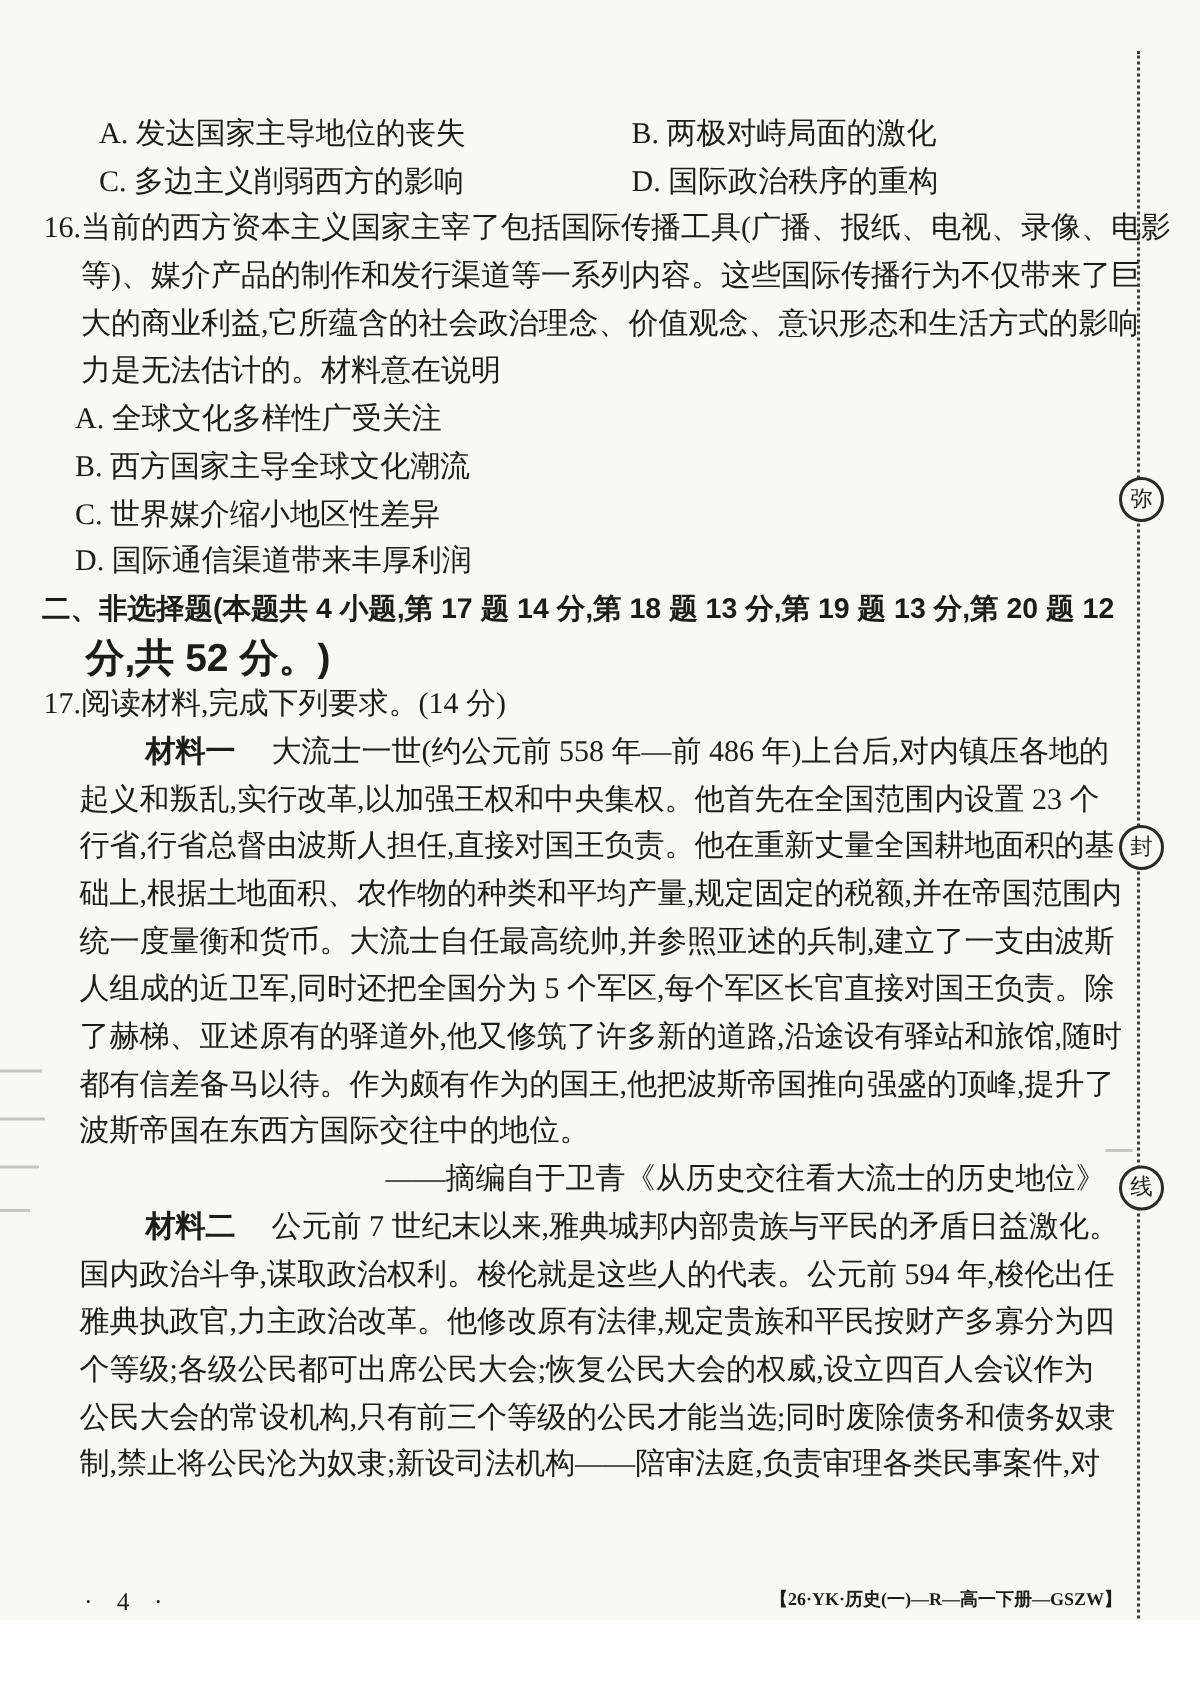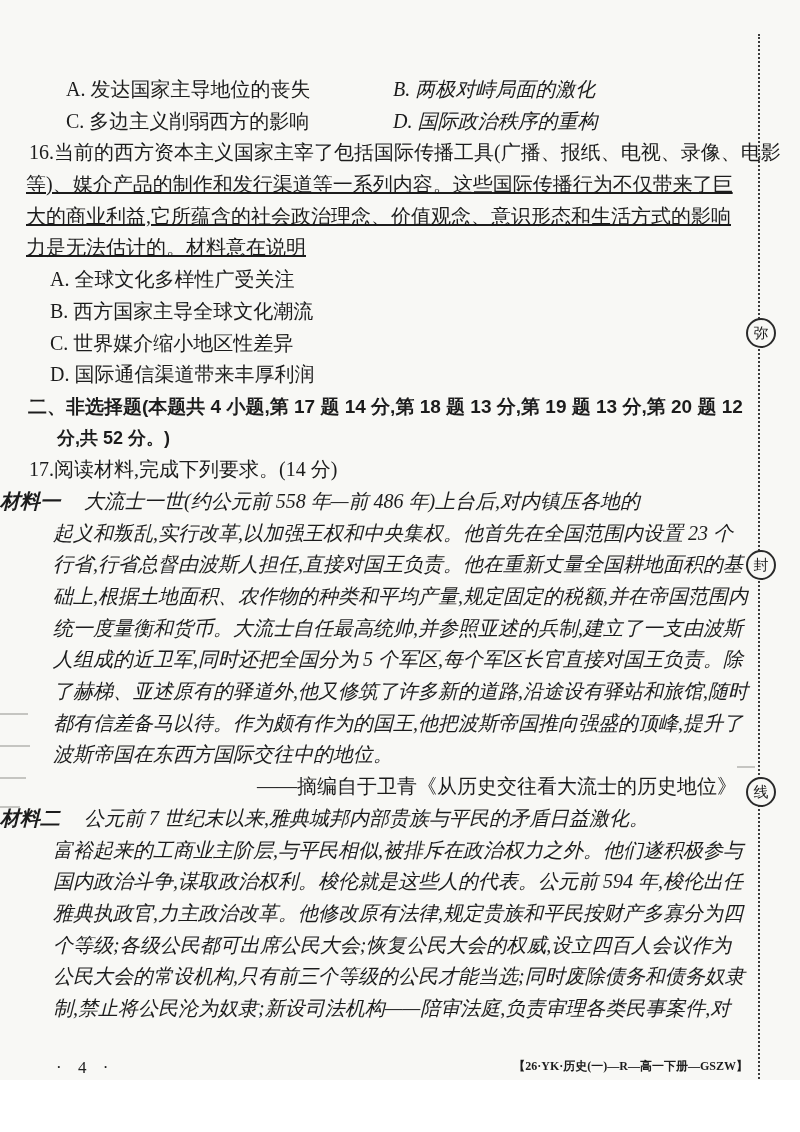--- a/index.html
+++ b/index.html
@@ -16,34 +16,34 @@
     padding-top:74px;
   }
   .line{
     height:31.7px;line-height:31.7px;
     font-size:20px;
     white-space:nowrap;
   }
   
   .opt2{position:relative;}
   .opt2 .colA{position:absolute;left:66px;}
-  .opt2 .colB{position:absolute;left:393px;font-style:italic;}
+  .opt2 .colB{position:absolute;left:421px;}
   
   .qline{padding-left:29px;}
   .qnum{display:inline-block;min-width:24px;}
   
-  .body{padding-left:26px;text-decoration:underline;}
+  .body{padding-left:54px;}
   
   .opt1{padding-left:50px;}
   
   .section{padding-left:28px;font-weight:bold;font-family:"Liberation Sans","DejaVu Sans",sans-serif;font-size:19px;}
-  .section2{padding-left:57px;font-weight:bold;font-family:"Liberation Sans","DejaVu Sans",sans-serif;font-size:18px;}
+  .section2{padding-left:57px;font-weight:bold;font-family:"Liberation Sans","DejaVu Sans",sans-serif;font-size:26px;}
   
-  .mat{padding-left:53px;font-style:italic;}
-  .matfirst{font-style:italic;}
+  .mat{padding-left:53px;}
+  .matfirst{padding-left:97px;}
   .matlabel{font-weight:bold;margin-right:24px;}
   .source{text-align:right;padding-right:63px;}
   
   .sealline{
     position:absolute;left:758px;top:34px;height:1056px;width:0;
     border-left:2px dotted #3c3c3c;
   }
   .sealchar{
     position:absolute;left:746px;width:26px;height:26px;
     border:2px solid #2a2a2a;border-radius:50%;
@@ -118,21 +118,20 @@
     <div class="line mat">统一度量衡和货币。大流士自任最高统帅,并参照亚述的兵制,建立了一支由波斯</div>
     <div class="line mat">人组成的近卫军,同时还把全国分为 5 个军区,每个军区长官直接对国王负责。除</div>
     <div class="line mat">了赫梯、亚述原有的驿道外,他又修筑了许多新的道路,沿途设有驿站和旅馆,随时</div>
     <div class="line mat">都有信差备马以待。作为颇有作为的国王,他把波斯帝国推向强盛的顶峰,提升了</div>
     <div class="line mat">波斯帝国在东西方国际交往中的地位。</div>
     <div class="line source">——摘编自于卫青《从历史交往看大流士的历史地位》</div>
 
     <div class="line matfirst">
       <span class="matlabel">材料二</span><span>公元前 7 世纪末以来,雅典城邦内部贵族与平民的矛盾日益激化。</span>
     </div>
-    <div class="line mat">富裕起来的工商业主阶层,与平民相似,被排斥在政治权力之外。他们遂积极参与</div>
     <div class="line mat">国内政治斗争,谋取政治权利。梭伦就是这些人的代表。公元前 594 年,梭伦出任</div>
     <div class="line mat">雅典执政官,力主政治改革。他修改原有法律,规定贵族和平民按财产多寡分为四</div>
     <div class="line mat">个等级;各级公民都可出席公民大会;恢复公民大会的权威,设立四百人会议作为</div>
     <div class="line mat">公民大会的常设机构,只有前三个等级的公民才能当选;同时废除债务和债务奴隶</div>
     <div class="line mat">制,禁止将公民沦为奴隶;新设司法机构——陪审法庭,负责审理各类民事案件,对</div>
 
   </div>
 
   <div class="sealline"></div>
   <div class="sealchar seal-mi">弥</div>

